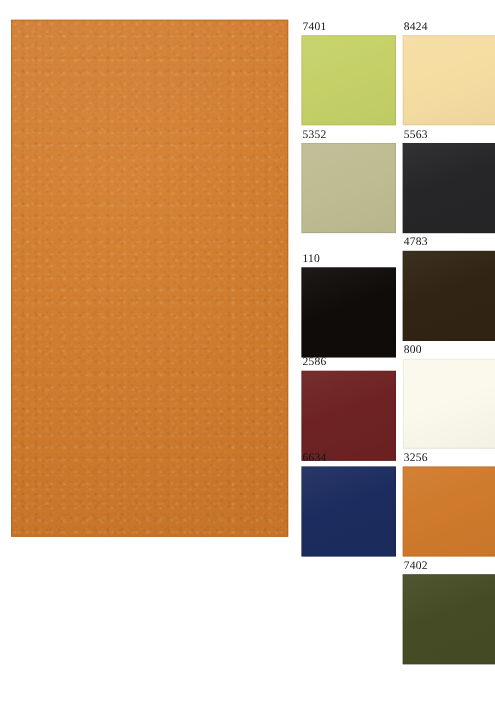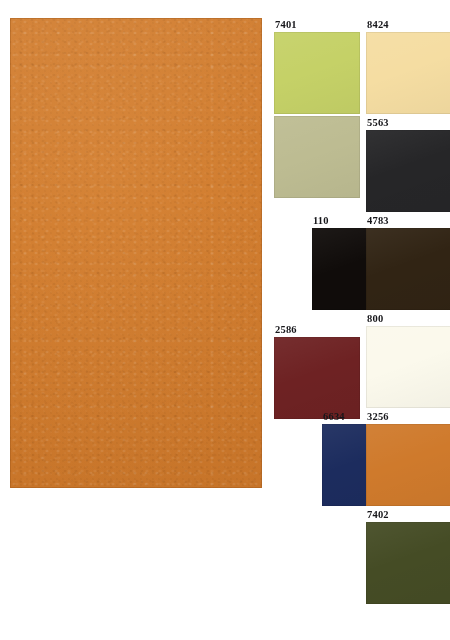--- a/index.html
+++ b/index.html
@@ -85,21 +85,20 @@
   .swatch-grid {
     position: absolute;
     left: 272px;
     top: 18px;
     width: 178px;
     height: 600px;
   }
   .swatch {
     position: absolute;
     width: 86px;
-    font-weight: bold;
   }
   .swatch.col-left  { left: 2px; }
   .swatch.col-right { left: 94px; width: 86px; }
 
   .swatch-label {
     font-family: "Liberation Serif", "DejaVu Serif", serif;
     font-size: 10.5px;
     line-height: 13px;
     color: #16161a;
     letter-spacing: 0.2px;
@@ -138,43 +137,44 @@
   <div class="swatch-grid" id="swatch-grid">
       <div class="swatch col-left" style="top: 0px;">
         <div class="swatch-label">7401</div>
         <div class="swatch-chip" style="background-color: rgb(197, 209, 103);"></div>
       </div>
       <div class="swatch col-right" style="top: 0px;">
         <div class="swatch-label">8424</div>
         <div class="swatch-chip" style="background-color: rgb(245, 221, 162);"></div>
       </div>
       <div class="swatch col-left" style="top: 98px;">
+        <div class="swatch-label">5352</div>
         <div class="swatch-chip" style="background-color: rgb(189, 188, 146);"></div>
       </div>
       <div class="swatch col-right" style="top: 98px;">
         <div class="swatch-label">5563</div>
         <div class="swatch-chip" style="background-color: rgb(38, 38, 40);"></div>
       </div>
-      <div class="swatch col-left" style="top: 196px; margin-left: 38px;">
+      <div class="swatch col-left" style="top: 211px;">
         <div class="swatch-label">110</div>
         <div class="swatch-chip" style="background-color: rgb(16, 12, 10);"></div>
       </div>
       <div class="swatch col-right" style="top: 196px;">
         <div class="swatch-label">4783</div>
         <div class="swatch-chip" style="background-color: rgb(49, 36, 20);"></div>
       </div>
       <div class="swatch col-left" style="top: 305px;">
         <div class="swatch-label">2586</div>
         <div class="swatch-chip" style="background-color: rgb(110, 34, 35);"></div>
       </div>
       <div class="swatch col-right" style="top: 294px;">
         <div class="swatch-label">800</div>
         <div class="swatch-chip" style="background-color: rgb(251, 249, 236);"></div>
       </div>
-      <div class="swatch col-left" style="top: 392px; margin-left: 48px;">
+      <div class="swatch col-left" style="top: 392px;">
         <div class="swatch-label">6634</div>
         <div class="swatch-chip" style="background-color: rgb(28, 44, 94);"></div>
       </div>
       <div class="swatch col-right" style="top: 392px;">
         <div class="swatch-label">3256</div>
         <div class="swatch-chip" style="background-color: rgb(207, 122, 44);"></div>
       </div>
       <div class="swatch col-right" style="top: 490px;">
         <div class="swatch-label">7402</div>
         <div class="swatch-chip" style="background-color: rgb(69, 76, 37);"></div>

